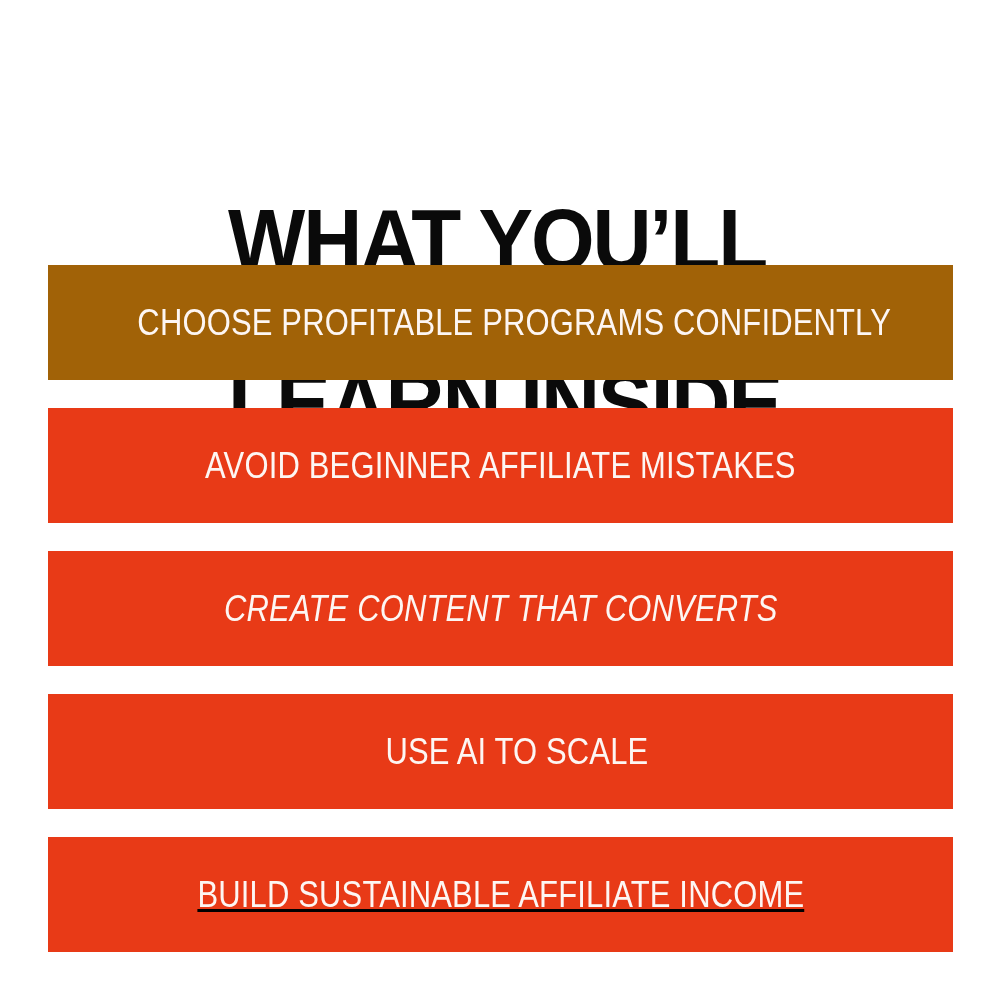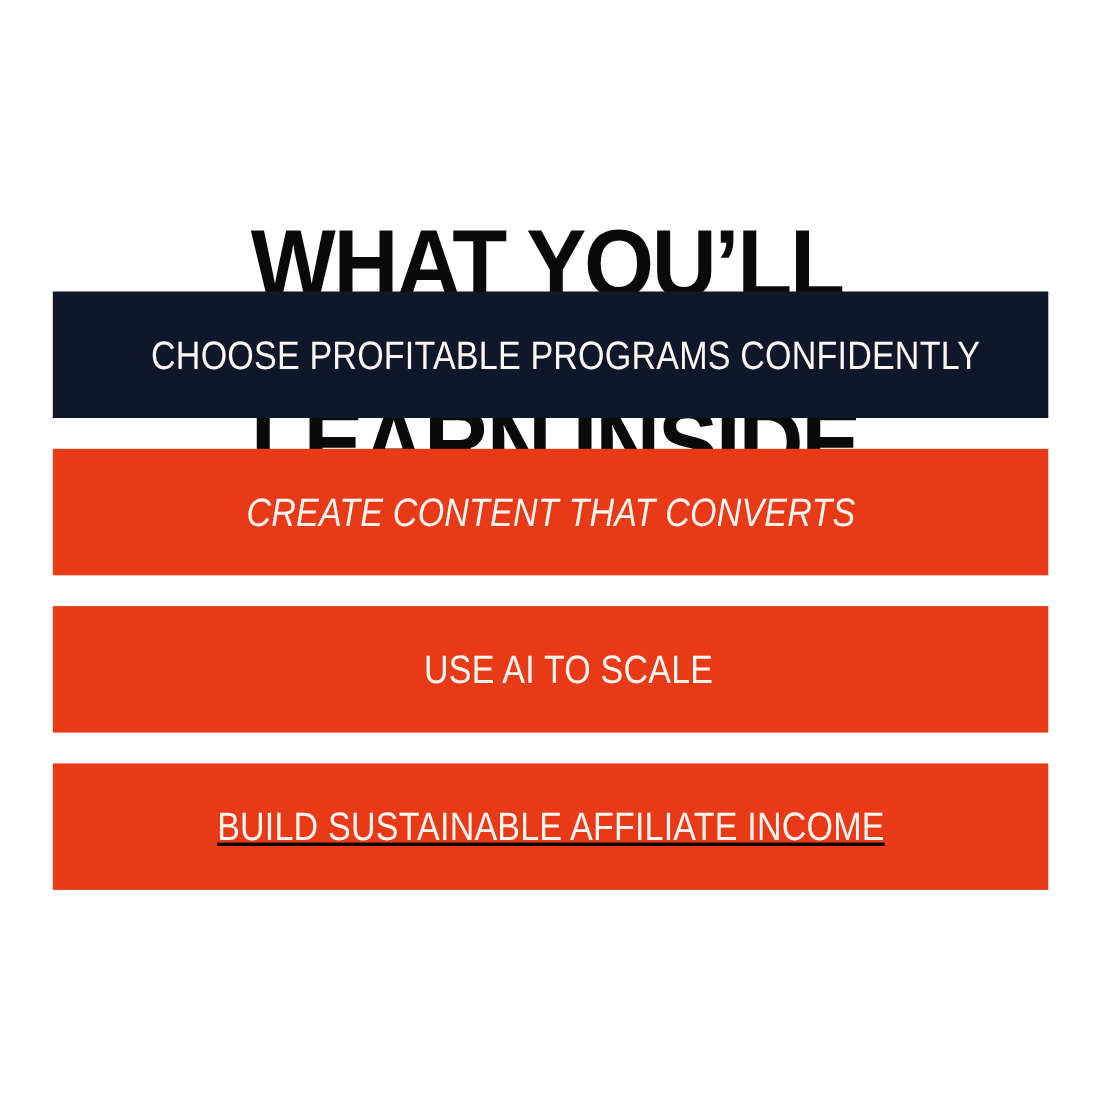--- a/index.html
+++ b/index.html
@@ -88,24 +88,27 @@
 
 <div id="poster" style="background: rgb(255, 255, 255);">
 
   <h1 class="heading" style="color: rgb(10, 10, 10);">
     <span class="heading-line">WHAT YOU’LL</span>
     <span class="heading-line">LEARN INSIDE</span>
   </h1>
 
   <div class="bars">
 
-    <div class="bar" style="background: #0f172a; padding-left: 28px;">
+    <div class="bar" style="background: #a16207; padding-left: 28px;">
       <span class="bar-label" style="color: rgb(253, 246, 243);">CHOOSE PROFITABLE PROGRAMS CONFIDENTLY</span>
     </div>
 
+    <div class="bar" style="background: rgb(232, 58, 23);">
+      <span class="bar-label" style="color: rgb(253, 246, 243);">AVOID BEGINNER AFFILIATE MISTAKES</span>
+    </div>
 
     <div class="bar" style="background: rgb(232, 58, 23); font-style: italic;">
       <span class="bar-label" style="color: rgb(253, 246, 243);">CREATE CONTENT THAT CONVERTS</span>
     </div>
 
     <div class="bar" style="background: rgb(232, 58, 23); padding-left: 32px;">
       <span class="bar-label" style="color: rgb(253, 246, 243);">USE AI TO SCALE</span>
     </div>
 
     <div class="bar" style="background: rgb(232, 58, 23);">

